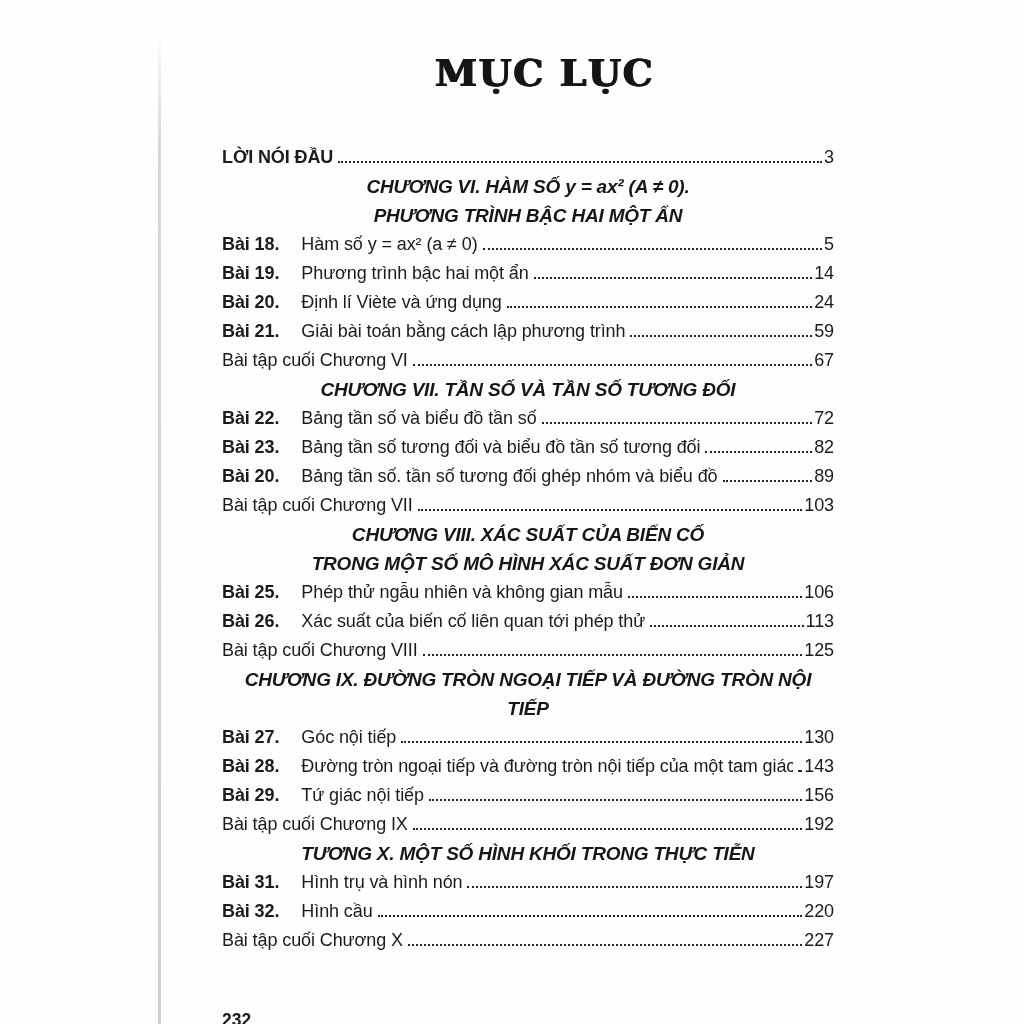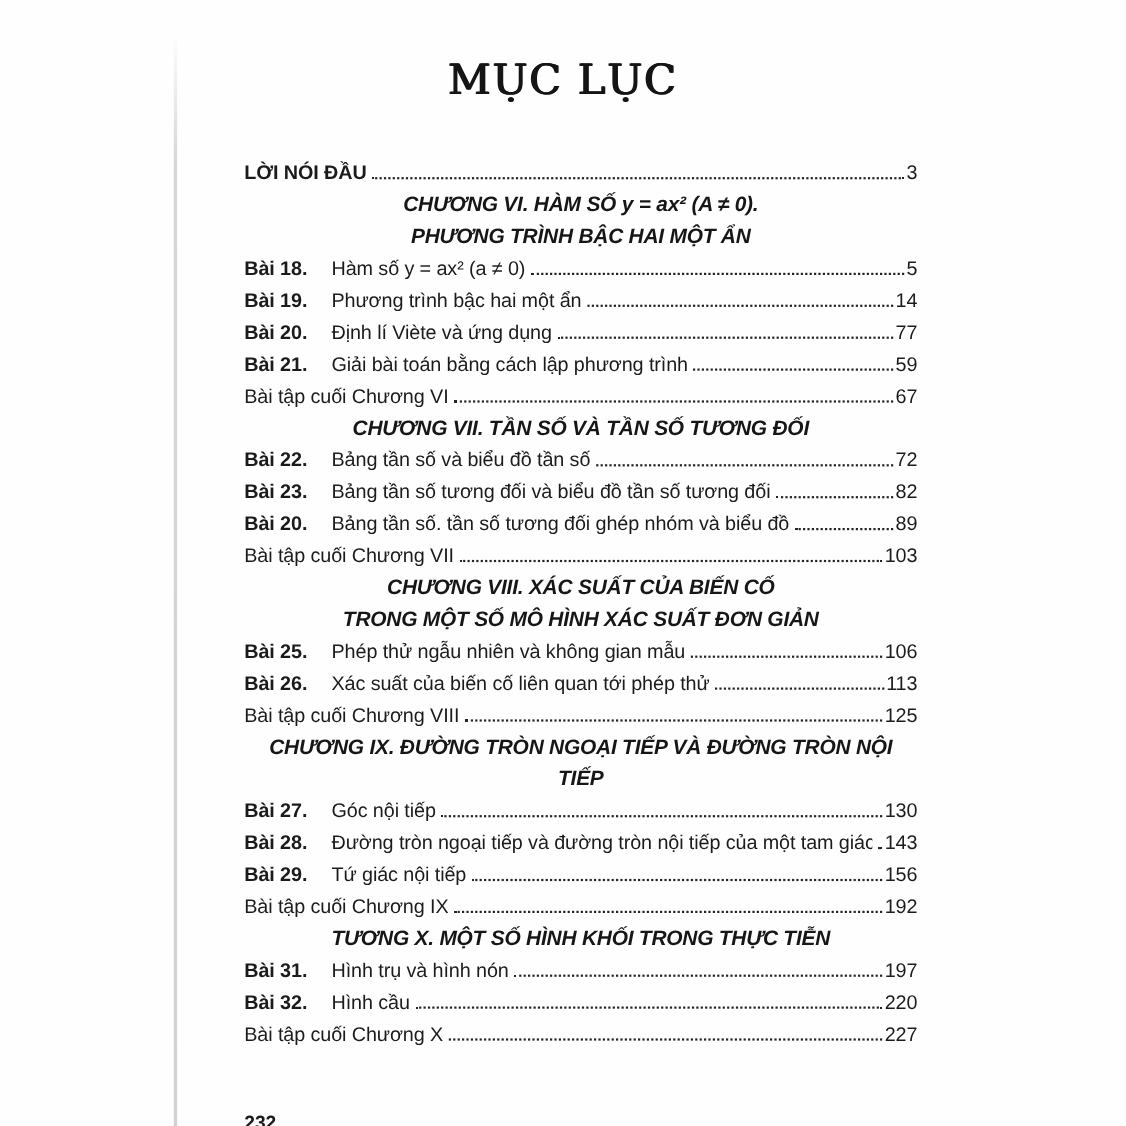--- a/index.html
+++ b/index.html
@@ -7,24 +7,24 @@
     width:1024px; height:1024px; position:relative;
     background:#fefefe; overflow:hidden;
     font-family:"Liberation Sans","DejaVu Sans",sans-serif;
     color:#1b1b1b;
   }
   .page-edge {
     position:absolute; left:158px; top:30px; bottom:0; width:3px;
     background:linear-gradient(to bottom, rgba(214,214,219,0), rgba(209,209,215,.9) 12%, rgba(206,206,213,.95));
   }
   .title {
-    position:absolute; top:50px; left:205px; width:612px;
+    position:absolute; top:50px; left:238px; width:612px;
     text-align:center;
     font-family:"DejaVu Serif","Liberation Serif",serif;
-    font-weight:normal; font-size:38px; letter-spacing:1.5px;
+    font-weight:bold; font-size:38px; letter-spacing:1.5px;
     text-shadow:1.4px 0 0 currentColor, .7px 0 0 currentColor;
     color:#151515;
   }
   .toc {
     position:absolute; top:143px; left:222px; width:612px;
     font-size:18px; line-height:29px; letter-spacing:-.1px;
   }
   .row { display:flex; align-items:baseline; white-space:nowrap; }
   .num  { font-weight:bold; margin-right:22px; flex:0 0 auto; }
   .entry-title { flex:0 1 auto; overflow:hidden; }
@@ -69,21 +69,21 @@
         <div class="row entry">
     <span class="num">Bài 19.</span>
     <span class="entry-title">Phương trình bậc hai một ẩn</span>
     <span class="leader"></span>
     <span class="pagenum">14</span>
   </div>
         <div class="row entry">
     <span class="num">Bài 20.</span>
     <span class="entry-title">Định lí Viète và ứng dụng</span>
     <span class="leader"></span>
-    <span class="pagenum">77</span>
+    <span class="pagenum">24</span>
   </div>
         <div class="row entry">
     <span class="num">Bài 21.</span>
     <span class="entry-title">Giải bài toán bằng cách lập phương trình</span>
     <span class="leader"></span>
     <span class="pagenum">59</span>
   </div>
         <div class="row entry">
     <span class="num" style="margin-right: 0px;"></span>
     <span class="entry-title">Bài tập cuối Chương VI</span>

